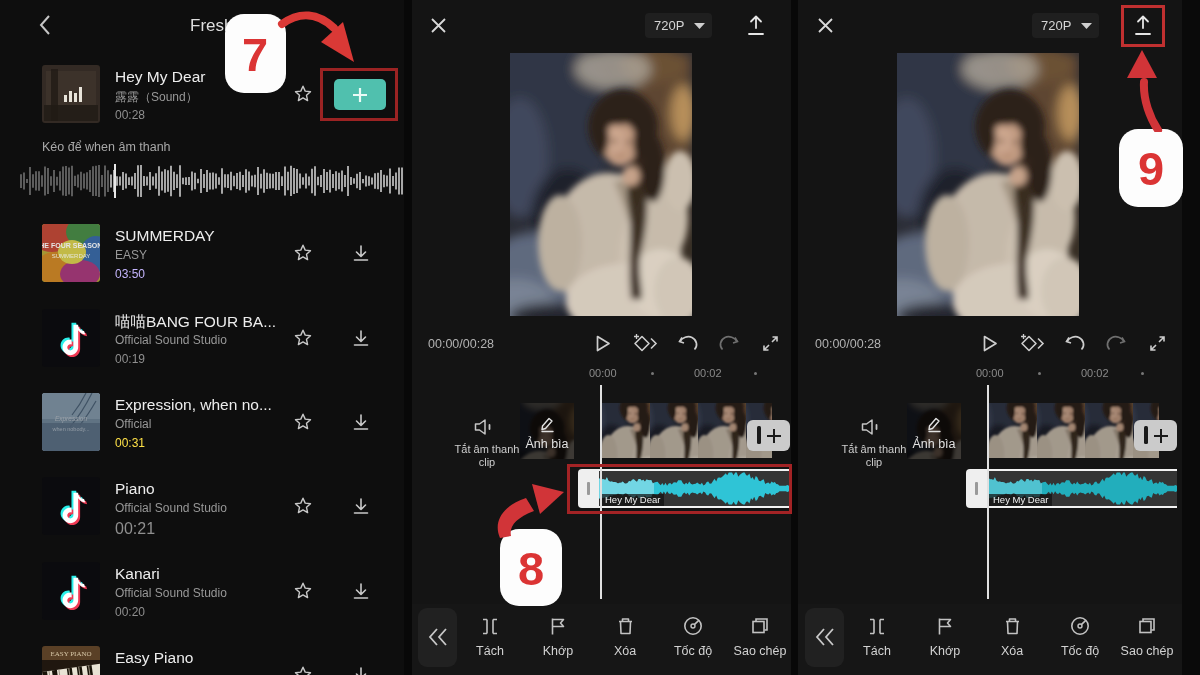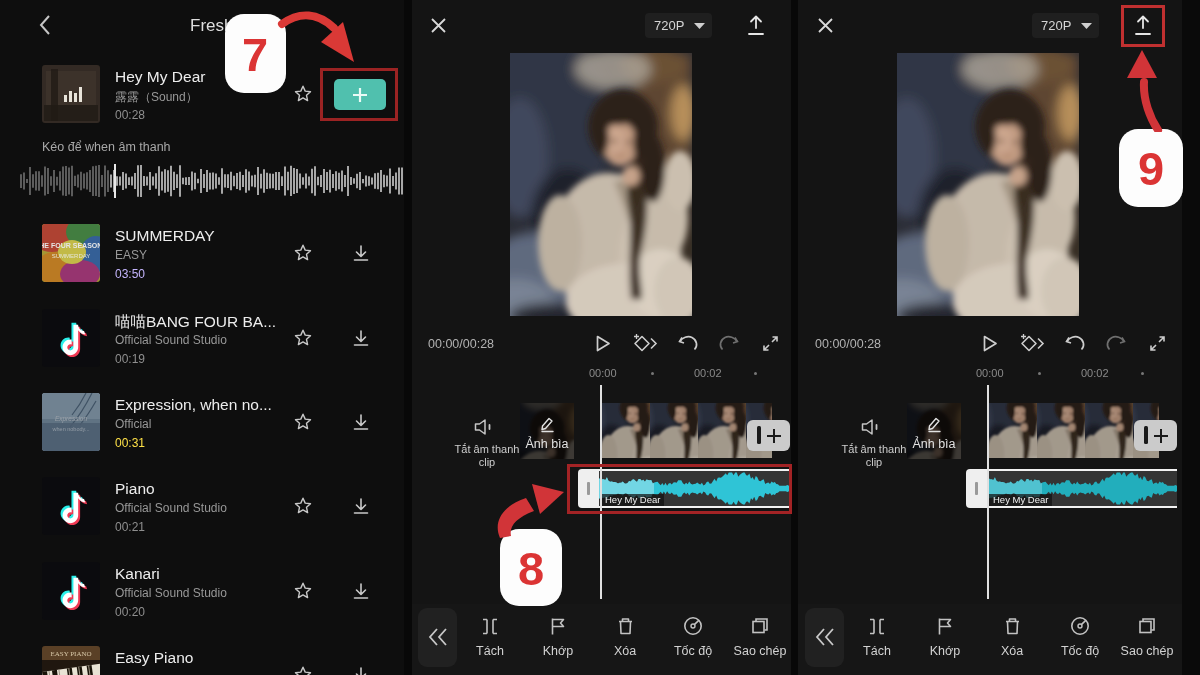--- a/index.html
+++ b/index.html
@@ -175,21 +175,21 @@
       <rect width="58" height="58" rx="3" fill="#0b0b0e"></rect>
       <g transform="translate(14,13) scale(0.88)">
         <use href="#tknote" fill="#2af0ea" transform="translate(-2.2,-2.2)"></use>
         <use href="#tknote" fill="#f03a54" transform="translate(2.2,2.2)"></use>
         <use href="#tknote" fill="#ffffff"></use>
       </g>
     </svg>
   </div>
 <div class="t" style="left:115px;top:480px;font-size:15.5px;color:#ededed">Piano</div>
 <div class="t" style="left:115px;top:501px;font-size:12px;color:#989898">Official Sound Studio</div>
-<div class="t" style="left:115px;top:520px;font-size:12px;color:#8f8f8f">00:21</div>
+<div class="t" style="left:115px;top:520px;font-size:16px;color:#8f8f8f">00:21</div>
 <svg class="abs" style="left:294px;top:497px" width="18" height="17" viewBox="0 0 17 17">
     <use href="#star"></use>
   </svg>
 <svg class="abs" style="left:353px;top:498px" width="16" height="16" viewBox="0 0 16 16">
     <use href="#dl"></use>
   </svg>
 <div class="abs" style="left:42px;top:561.5px">
     <svg width="58" height="58" viewBox="0 0 58 58">
       <rect width="58" height="58" rx="3" fill="#0b0b0e"></rect>
       <g transform="translate(14,13) scale(0.88)">

